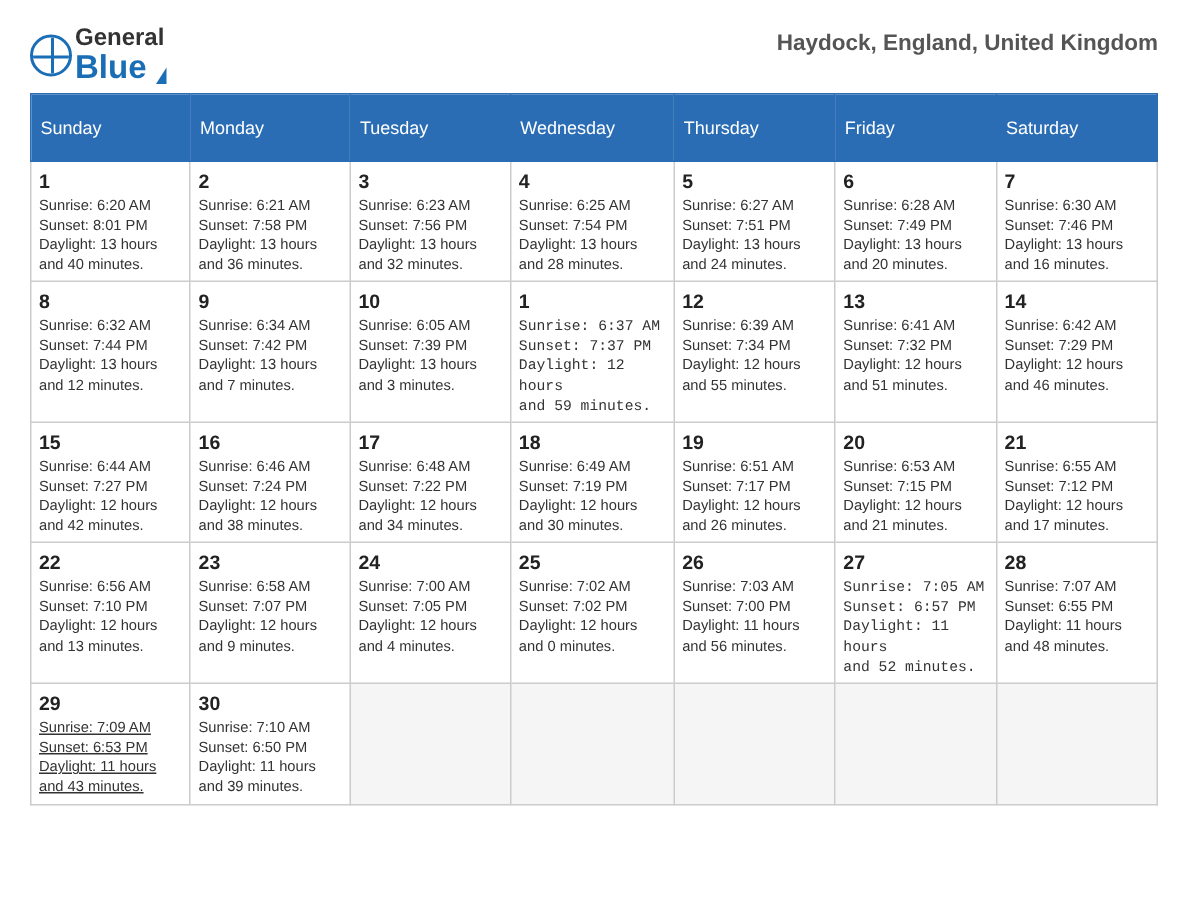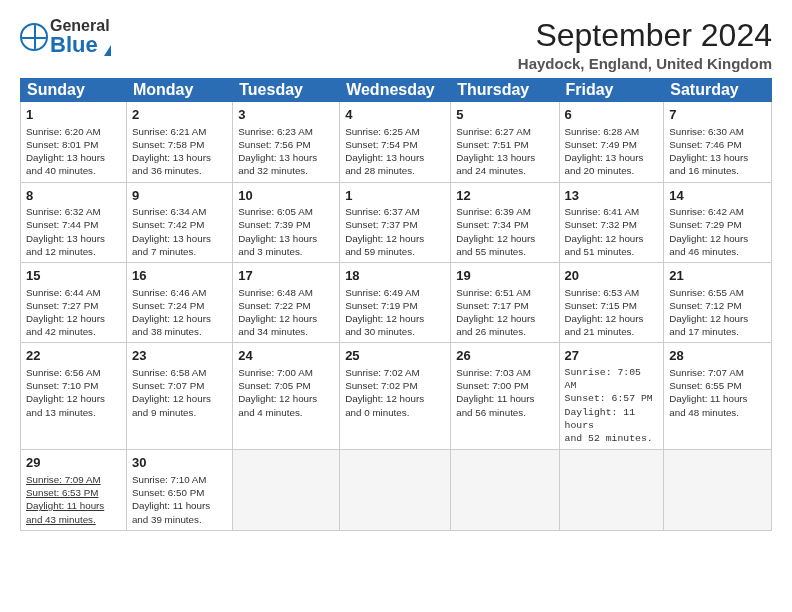--- a/index.html
+++ b/index.html
@@ -45,23 +45,23 @@
     .calendar {
       width: 100%;
       border-collapse: collapse;
       margin-top: 6px;
       font-size: 10.5px;
     }
     .calendar thead tr th {
       background: #2a6db5;
       color: #fff;
       text-align: left;
-      padding: 2px 6px;
-      font-size: 16px;
-      font-weight: bold;
+      padding: 15px 6px;
+      font-size: 12px;
+      font-weight: normal;
       border: 1px solid #2a6db5;
     }
     .calendar tbody tr td {
       border: 1px solid #ccc;
       vertical-align: top;
       padding: 4px 5px;
       width: 113px;
       min-height: 70px;
       color: #222;
       line-height: 1.35;
@@ -152,21 +152,20 @@
         <div class="logo-words">
           <span class="logo-general">General</span>
           <span>
             <span class="logo-blue">Blue</span>
             <span class="logo-triangle"></span>
           </span>
         </div>
       </div>
     </div>
     <div class="title-block">
-      <div class="main-title">September 2024</div>
       <div class="subtitle">Haydock, England, United Kingdom</div>
     </div>
   </div>
 
   <table class="calendar">
     <thead>
       <tr>
         <th>Sunday</th>
         <th>Monday</th>
         <th>Tuesday</th>
@@ -245,21 +244,21 @@
           </td>
           <td>
             <span class="day-num">10</span>
             <div class="day-detail" style="white-space: pre-line;">Sunrise: 6:05 AM
 Sunset: 7:39 PM
 Daylight: 13 hours
 and 3 minutes.</div>
           </td>
           <td>
             <span class="day-num">1</span>
-            <div class="day-detail" style="white-space: pre-line;">Sunrise: 6:37 AM
+            <div class="day-detail" style="white-space: pre-line; font-family: Liberation Mono, monospace;">Sunrise: 6:37 AM
 Sunset: 7:37 PM
 Daylight: 12 hours
 and 59 minutes.</div>
           </td>
           <td>
             <span class="day-num">12</span>
             <div class="day-detail" style="white-space: pre-line;">Sunrise: 6:39 AM
 Sunset: 7:34 PM
 Daylight: 12 hours
 and 55 minutes.</div>

